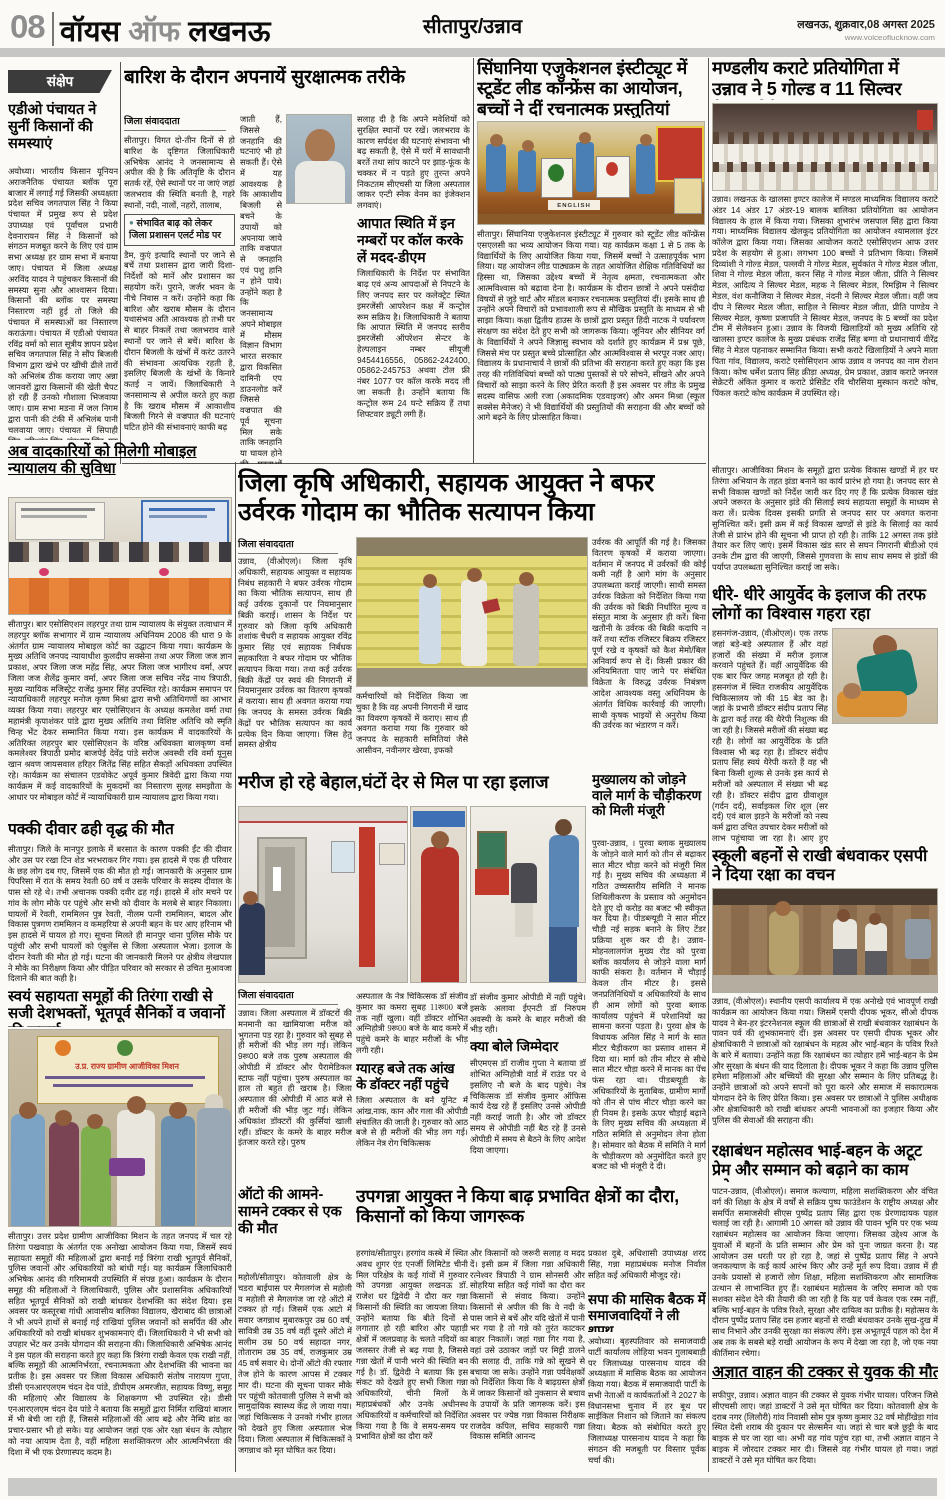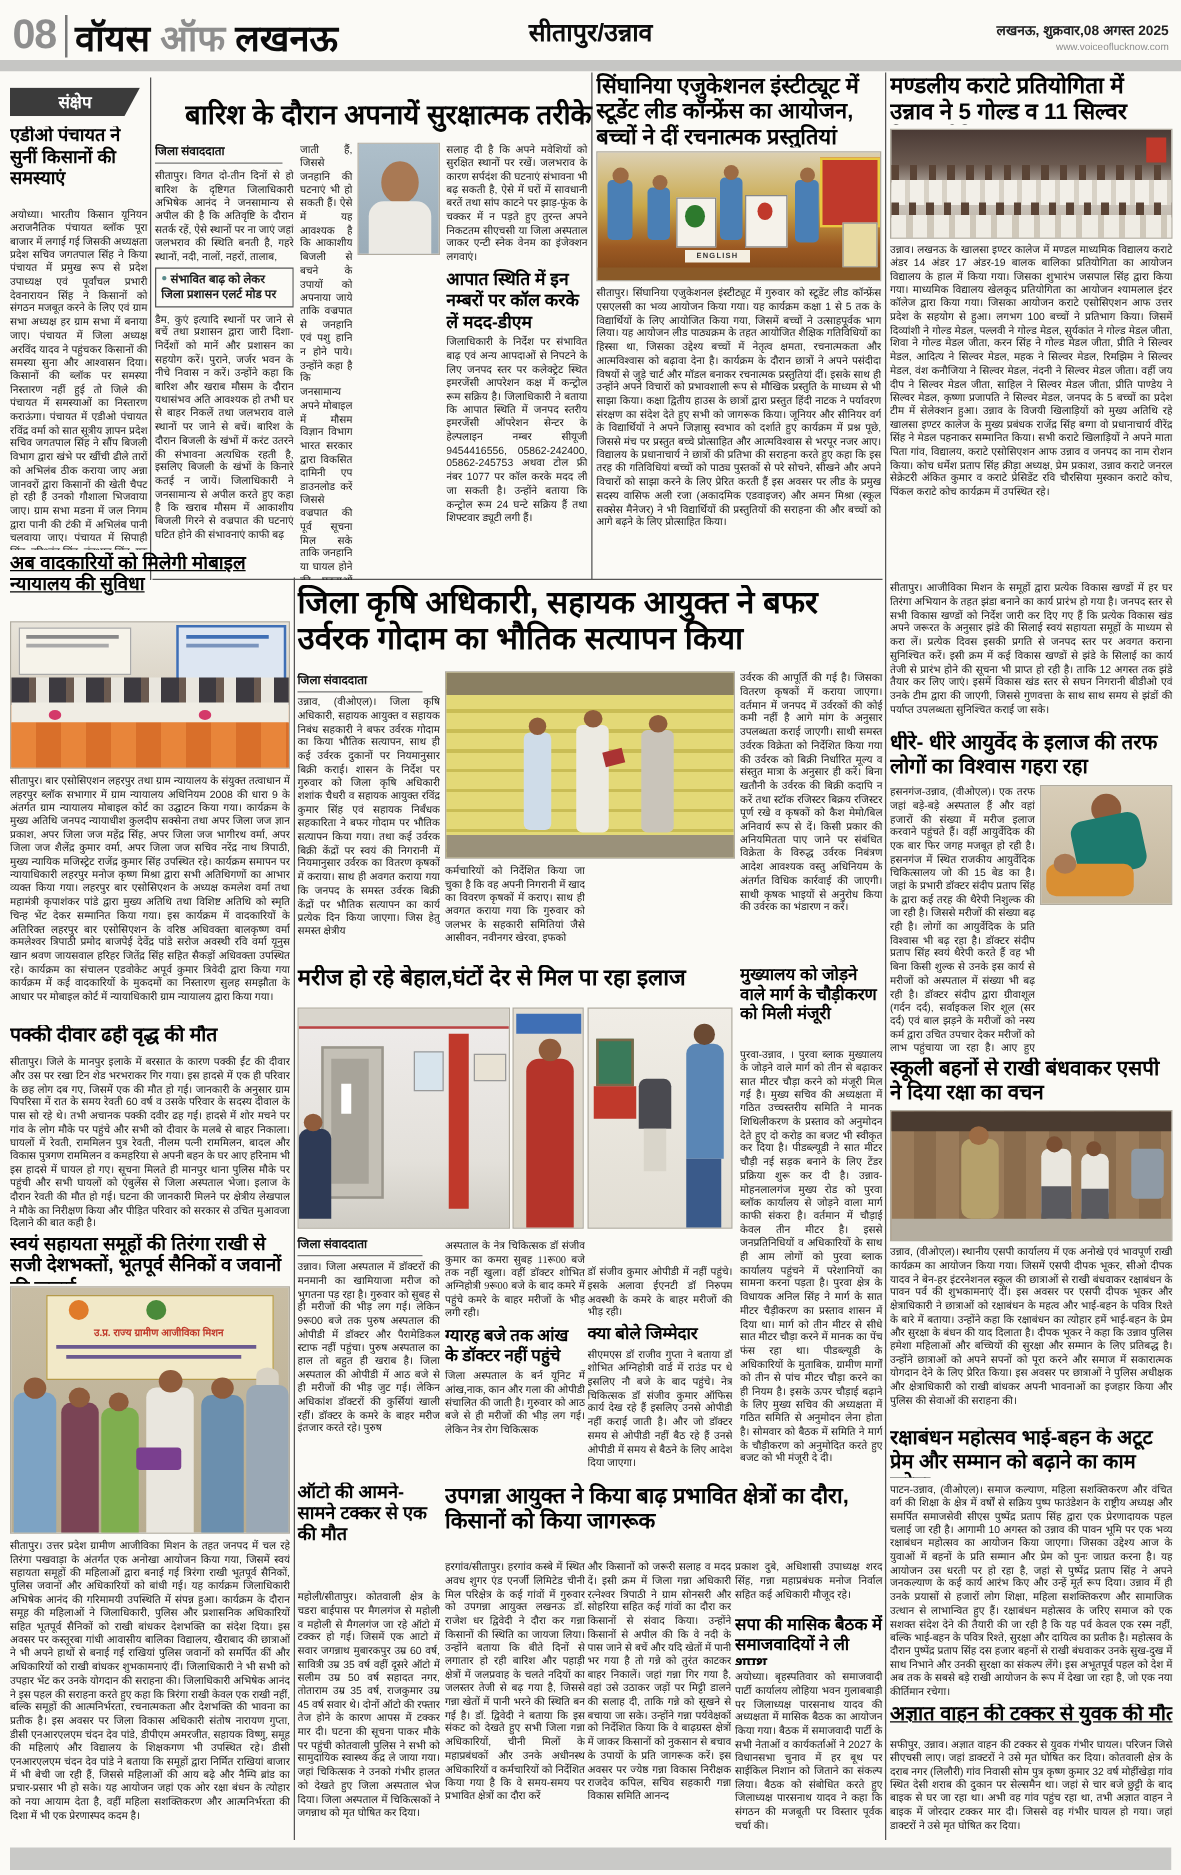--- a/index.html
+++ b/index.html
@@ -57,21 +57,21 @@
   <div class="abs vrule" style="left:120px;top:62px;height:402px;"></div>
   <div class="abs vrule" style="left:473px;top:58px;height:406px;"></div>
   <div class="abs vrule" style="left:708px;top:58px;height:1414px;"></div>
   <div class="abs vrule" style="left:235px;top:462px;height:1010px;"></div>
   <div class="abs hrule" style="left:122px;top:463px;width:584px;"></div>
 
   <div class="abs brieftag" style="left:8px;top:70px;width:104px;height:23px;">संक्षेप</div>
   <div class="abs headline" style="left:8px;top:101px;width:110px;font-size:14.5px;">एडीओ पंचायत ने सुनीं किसानों की समस्याएं</div>
   <div class="abs body" style="left:8px;top:166px;width:110px;height:274px;">अयोध्या। भारतीय किसान यूनियन अराजनैतिक पंचायत ब्लॉक पूरा बाजार में लगाई गई जिसकी अध्यक्षता प्रदेश सचिव जगतपाल सिंह ने किया पंचायत में प्रमुख रूप से प्रदेश उपाध्यक्ष एवं पूर्वांचल प्रभारी देवनारायन सिंह ने किसानों को संगठन मजबूत करने के लिए एवं ग्राम सभा अध्यक्ष हर ग्राम सभा में बनाया जाए। पंचायत में जिला अध्यक्ष अरविंद यादव ने पहुंचकर किसानों की समस्या सुना और आश्वासन दिया। किसानों की ब्लॉक पर समस्या निस्तारण नहीं हुई तो जिले की पंचायत में समस्याओं का निस्तारण कराऊंगा। पंचायत में एडीओ पंचायत रविंद्र वर्मा को सात सूत्रीय ज्ञापन प्रदेश सचिव जगतपाल सिंह ने सौंप बिजली विभाग द्वारा खंभे पर खींची ढीले तारों को अभिलंब ठीक कराया जाए अन्ना जानवरों द्वारा किसानों की खेती चैपट हो रही हैं उनको गौशाला भिजवाया जाए। ग्राम सभा मडना में जल निगम द्वारा पानी की टंकी में अभिलंब पानी चलवाया जाए। पंचायत में सिपाही सिंह, हरिश्चंद्र सिंह, चंद्रभान सिंह, गुरु प्रसाद सिंह, गुरुदीन वर्मा, राम प्रसाद, कृष्णा यादव आदि उपस्थित रहे।</div>
 
-  <div class="abs headline" style="left:124px;top:79px;width:346px;height:46px;font-size:22px;margin-left:24px;">बारिश के दौरान अपनायें सुरक्षात्मक तरीके</div>
+  <div class="abs headline" style="left:124px;top:66px;width:346px;height:46px;font-size:19px;">बारिश के दौरान अपनायें सुरक्षात्मक तरीके</div>
   <div class="abs" style="left:124px;top:114px;width:111px;height:350px;overflow:hidden;">
     <div class="byline">जिला संवाददाता</div>
     <div class="body">सीतापुर। विगत दो-तीन दिनों से हो बारिश के दृष्टिगत जिलाधिकारी अभिषेक आनंद ने जनसामान्य से अपील की है कि अतिवृष्टि के दौरान सतर्क रहें, ऐसे स्थानों पर ना जाएं जहां जलभराव की स्थिति बनती है, गहरे स्थानों, नदी, नालों, नहरों, तालाब,</div>
     <div class="alertbox"><span class="dot">●</span> <span>संभावित बाढ़ को लेकर जिला प्रशासन एलर्ट मोड पर</span></div>
     <div class="body">डैम, कुएं इत्यादि स्थानों पर जाने से बचें तथा प्रशासन द्वारा जारी दिशा-निर्देशों को मानें और प्रशासन का सहयोग करें। पुराने, जर्जर भवन के नीचे निवास न करें। उन्होंने कहा कि बारिश और खराब मौसम के दौरान यथासंभव अति आवश्यक हो तभी घर से बाहर निकलें तथा जलभराव वाले स्थानों पर जाने से बचें। बारिश के दौरान बिजली के खंभों में करंट उतरने की संभावना अत्यधिक रहती है, इसलिए बिजली के खंभों के किनारे कतई न जायें। जिलाधिकारी ने जनसामान्य से अपील करते हुए कहा है कि खराब मौसम में आकाशीय बिजली गिरने से वज्रपात की घटनाएं घटित होने की संभावनाएं काफी बढ़</div>
   </div>
   <div class="abs" style="left:240px;top:114px;width:112px;height:350px;overflow:hidden;">
     <div class="phfloat" style="width:66px;height:90px;background:linear-gradient(180deg,#aebfca 0%,#9bacb8 100%);">
       <div style="left:18px;top:14px;width:30px;height:34px;border-radius:50%;background:#a97954;"></div>
       <div style="left:8px;top:46px;width:50px;height:44px;border-radius:12px 12px 0 0;background:#eceae4;"></div>
@@ -200,21 +200,21 @@
     <div style="left:0;top:130px;width:232px;height:20px;background:#9a917a;"></div>
     <div style="left:62px;top:48px;width:22px;height:78px;border-radius:5px;background:#cfdce8;"></div>
     <div style="left:66px;top:36px;width:14px;height:14px;border-radius:50%;background:#8f5c3c;"></div>
     <div style="left:104px;top:42px;width:26px;height:86px;border-radius:5px;background:#eceae2;"></div>
     <div style="left:110px;top:30px;width:15px;height:14px;border-radius:50%;background:#8f5c3c;"></div>
     <div style="left:126px;top:62px;width:16px;height:12px;background:#a33;transform:rotate(-14deg);"></div>
     <div style="left:156px;top:46px;width:26px;height:82px;border-radius:5px;background:#c9c4ba;"></div>
     <div style="left:162px;top:34px;width:15px;height:14px;border-radius:50%;background:#8f5c3c;"></div>
   </div>
   <div class="abs body" style="left:238px;top:556px;width:114px;height:212px;">उन्नाव, (वीओएल)। जिला कृषि अधिकारी, सहायक आयुक्त व सहायक निबंध सहकारी ने बफर उर्वरक गोदाम का किया भौतिक सत्यापन, साथ ही कई उर्वरक दुकानों पर नियमानुसार बिक्री कराई। शासन के निर्देश पर गुरुवार को जिला कृषि अधिकारी शशांक चैधरी व सहायक आयुक्त रविंद्र कुमार सिंह एवं सहायक निर्बंधक सहकारिता ने बफर गोदाम पर भौतिक सत्यापन किया गया। तथा कई उर्वरक बिक्री केंद्रों पर स्वयं की निगरानी में नियमानुसार उर्वरक का वितरण कृषकों में कराया। साथ ही अवगत कराया गया कि जनपद के समस्त उर्वरक बिक्री केंद्रों पर भौतिक सत्यापन का कार्य प्रत्येक दिन किया जाएगा। जिस हेतु समस्त क्षेत्रीय</div>
-  <div class="abs body" style="left:356px;top:691px;width:112px;height:77px;">कर्मचारियों को निर्देशित किया जा चुका है कि वह अपनी निगरानी में खाद का विवरण कृषकों में कराए। साथ ही अवगत कराया गया कि गुरुवार को जलभर के सहकारी समितियां जैसे आसीवन, नवीनगर खेरवा, इफको</div>
+  <div class="abs body" style="left:356px;top:691px;width:112px;height:77px;">कर्मचारियों को निर्देशित किया जा चुका है कि वह अपनी निगरानी में खाद का विवरण कृषकों में कराए। साथ ही अवगत कराया गया कि गुरुवार को जनपद के सहकारी समितियां जैसे आसीवन, नवीनगर खेरवा, इफको</div>
   <div class="abs body" style="left:592px;top:537px;width:114px;height:231px;">उर्वरक की आपूर्ति की गई है। जिसका वितरण कृषकों में कराया जाएगा। वर्तमान में जनपद में उर्वरकों की कोई कमी नहीं है आगे मांग के अनुसार उपलब्धता कराई जाएगी। साथी समस्त उर्वरक विक्रेता को निर्देशित किया गया की उर्वरक को बिक्री निर्धारित मूल्य व संस्तुत मात्रा के अनुसार ही करें। बिना खतौनी के उर्वरक की बिक्री कदापि न करें तथा स्टॉक रजिस्टर बिक्रय रजिस्टर पूर्ण रखे व कृषकों को कैश मेमो/बिल अनिवार्य रूप से दें। किसी प्रकार की अनियमितता पाए जाने पर संबंधित विक्रेता के विरुद्ध उर्वरक निबंत्रण आदेश आवश्यक वस्तु अधिनियम के अंतर्गत विधिक कार्रवाई की जाएगी। साथी कृषक भाइयों से अनुरोध किया की उर्वरक का भंडारण न करें।</div>
 
   <div class="abs headline" style="left:238px;top:772px;width:350px;height:30px;font-size:18px;white-space:nowrap;">मरीज हो रहे बेहाल,घंटों देर से मिल पा रहा इलाज</div>
   <div class="ph" style="left:238px;top:806px;width:170px;height:177px;background:linear-gradient(180deg,#efeceb 0%,#e3e0da 70%,#cfccc4 100%);">
     <div style="left:0;top:0;width:170px;height:14px;background:#d9d5cc;border-bottom:2px solid #b44;"></div>
     <div style="left:18px;top:30px;width:46px;height:118px;background:#c4c0b6;border:2px solid #9a968c;"></div>
     <div style="left:26px;top:40px;width:30px;height:100px;background:#a8a49a;"></div>
     <div style="left:34px;top:60px;width:8px;height:24px;background:#fff;"></div>
     <div style="left:120px;top:20px;width:16px;height:140px;background:#c0392b;"></div>
     <div style="left:92px;top:34px;width:22px;height:30px;background:#d8e4ec;border:1px solid #999;"></div>
@@ -236,21 +236,21 @@
     <div style="left:84px;top:12px;width:17px;height:17px;border-radius:50%;background:#6b4a33;"></div>
     <div style="left:78px;top:120px;width:28px;height:56px;background:#3a5a8a;"></div>
   </div>
   <div class="abs byline" style="left:238px;top:988px;width:100px;">जिला संवाददाता</div>
   <div class="abs body" style="left:238px;top:1008px;width:114px;height:172px;">उन्नाव। जिला अस्पताल में डॉक्टरों की मनमानी का खामियाजा मरीज को भुगतना पड़ रहा है। गुरुवार को सुबह से ही मरीजों की भीड़ लग गई। लेकिन 9रू00 बजे तक पुरुष अस्पताल की ओपीडी में डॉक्टर और पैरामेडिकल स्टाफ नहीं पहुंचा। पुरुष अस्पताल का हाल तो बहुत ही खराब है। जिला अस्पताल की ओपीडी में आठ बजे से ही मरीजों की भीड़ जुट गई। लेकिन अधिकांश डॉक्टरों की कुर्सियां खाली रहीं। डॉक्टर के कमरे के बाहर मरीज इंतजार करते रहे। पुरुष</div>
   <div class="abs" style="left:356px;top:992px;width:112px;height:188px;overflow:hidden;font-family:Liberation Serif, serif;">
     <div class="body">अस्पताल के नेत्र चिकित्सक डॉ संजीव कुमार का कमरा सुबह 11रू00 बजे तक नहीं खुला। वहीं डॉक्टर शोभित अग्निहोत्री 9रू00 बजे के बाद कमरे में पहुंचे कमरे के बाहर मरीजों के भीड़ लगी रही।</div>
     <div class="subhead" style="font-size:13.5px;">ग्यारह बजे तक आंख के डॉक्टर नहीं पहुंचे</div>
     <div class="body">जिला अस्पताल के बर्न यूनिट में आंख,नाक, कान और गला की ओपीडी संचालित की जाती है। गुरुवार को आठ बजे से ही मरीजों की भीड़ लग गई। लेकिन नेत्र रोग चिकित्सक</div>
   </div>
-  <div class="abs" style="left:470px;top:992px;width:116px;height:188px;overflow:hidden;margin-top:20px;">
+  <div class="abs" style="left:470px;top:992px;width:116px;height:188px;overflow:hidden;">
     <div class="body">डॉ संजीव कुमार ओपीडी में नहीं पहुंचे। इसके अलावा ईएनटी डॉ निरुपम अवस्थी के कमरे के बाहर मरीजों की भीड़ रही।</div>
     <div class="subhead" style="font-size:13.5px;">क्या बोले जिम्मेदार</div>
     <div class="body">सीएमएस डॉ राजीव गुप्ता ने बताया डॉ शोभित अग्निहोत्री वार्ड में राउंड पर थे इसलिए नौ बजे के बाद पहुंचे। नेत्र चिकित्सक डॉ संजीव कुमार ऑफिस कार्य देख रहे हैं इसलिए उनसे ओपीडी नहीं कराई जाती है। और जो डॉक्टर समय से ओपीडी नहीं बैठ रहे हैं उनसे ओपीडी में समय से बैठने के लिए आदेश दिया जाएगा।</div>
   </div>
 
   <div class="abs headline" style="left:592px;top:772px;width:114px;height:62px;font-size:13.5px;">मुख्यालय को जोड़ने वाले मार्ग के चौड़ीकरण को मिली मंजूरी</div>
   <div class="abs body" style="left:592px;top:838px;width:114px;height:342px;">पुरवा-उन्नाव, । पुरवा ब्लाक मुख्यालय के जोड़ने वाले मार्ग को तीन से बढ़ाकर सात मीटर चौड़ा करने को मंजूरी मिल गई है। मुख्य सचिव की अध्यक्षता में गठित उच्चस्तरीय समिति ने मानक शिथिलीकरण के प्रस्ताव को अनुमोदन देते हुए दो करोड़ का बजट भी स्वीकृत कर दिया है। पीडब्ल्यूडी ने सात मीटर चौड़ी नई सड़क बनाने के लिए टेंडर प्रक्रिया शुरू कर दी है। उन्नाव-मोहनलालगंज मुख्य रोड को पुरवा ब्लॉक कार्यालय से जोड़ने वाला मार्ग काफी संकरा है। वर्तमान में चौड़ाई केवल तीन मीटर है। इससे जनप्रतिनिधियों व अधिकारियों के साथ ही आम लोगों को पुरवा ब्लाक कार्यालय पहुंचने में परेशानियों का सामना करना पड़ता है। पुरवा क्षेत्र के विधायक अनिल सिंह ने मार्ग के सात मीटर चैड़ीकरण का प्रस्ताव शासन में दिया था। मार्ग को तीन मीटर से सीधे सात मीटर चौड़ा करने में मानक का पेंच फंस रहा था। पीडब्ल्यूडी के अधिकारियों के मुताबिक, ग्रामीण मार्गों को तीन से पांच मीटर चौड़ा करने का ही नियम है। इसके ऊपर चौड़ाई बढ़ाने के लिए मुख्य सचिव की अध्यक्षता में गठित समिति से अनुमोदन लेना होता है। सोमवार को बैठक में समिति ने मार्ग के चौड़ीकरण को अनुमोदित करते हुए बजट को भी मंजूरी दे दी।</div>
 
   <div class="abs headline" style="left:238px;top:1186px;width:114px;height:82px;font-size:14.5px;">ऑटो की आमने-सामने टक्कर से एक की मौत</div>
   <div class="abs body" style="left:238px;top:1272px;width:114px;height:200px;">महोली/सीतापुर। कोतवाली क्षेत्र के चडरा बाईपास पर मैगलगंज से महोली व महोली से मैगलगंज जा रहे ऑटो में टक्कर हो गई। जिसमें एक आटो में सवार जगन्नाथ मुबारकपुर उम्र 60 वर्ष, सावित्री उम्र 35 वर्ष वहीं दूसरे ऑटो में सलीम उम्र 50 वर्ष सहादत नगर, तोताराम उम्र 35 वर्ष, राजकुमार उम्र 45 वर्ष सवार थे। दोनों ऑटो की रफ्तार तेज होने के कारण आपस में टक्कर मार दी। घटना की सूचना पाकर मौके पर पहुंची कोतवाली पुलिस ने सभी को सामुदायिक स्वास्थ्य केंद्र ले जाया गया। जहां चिकित्सक ने उनको गंभीर हालत को देखते हुए जिला अस्पताल भेज दिया। जिला अस्पताल में चिकित्सकों ने जगन्नाथ को मृत घोषित कर दिया।</div>

